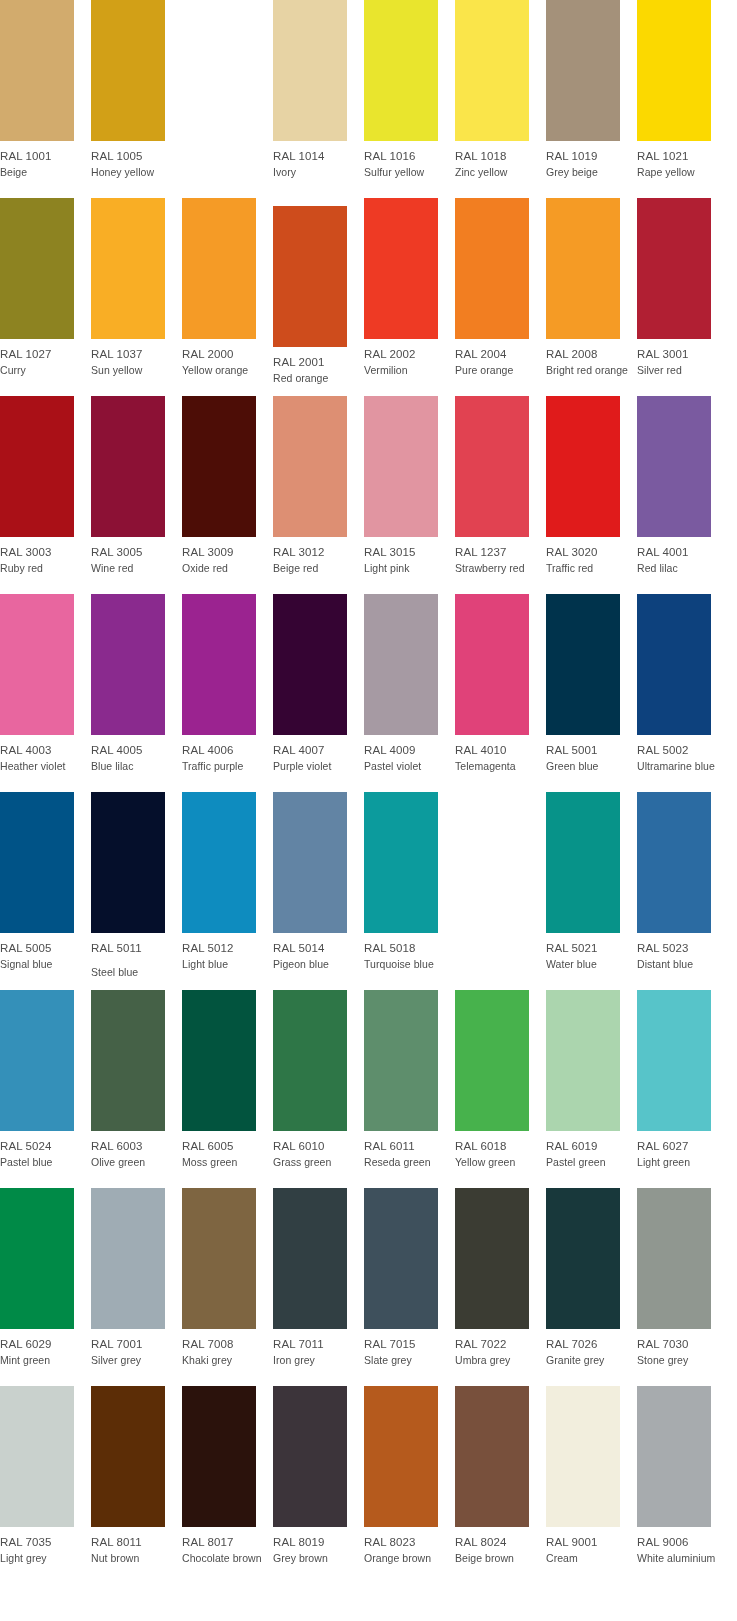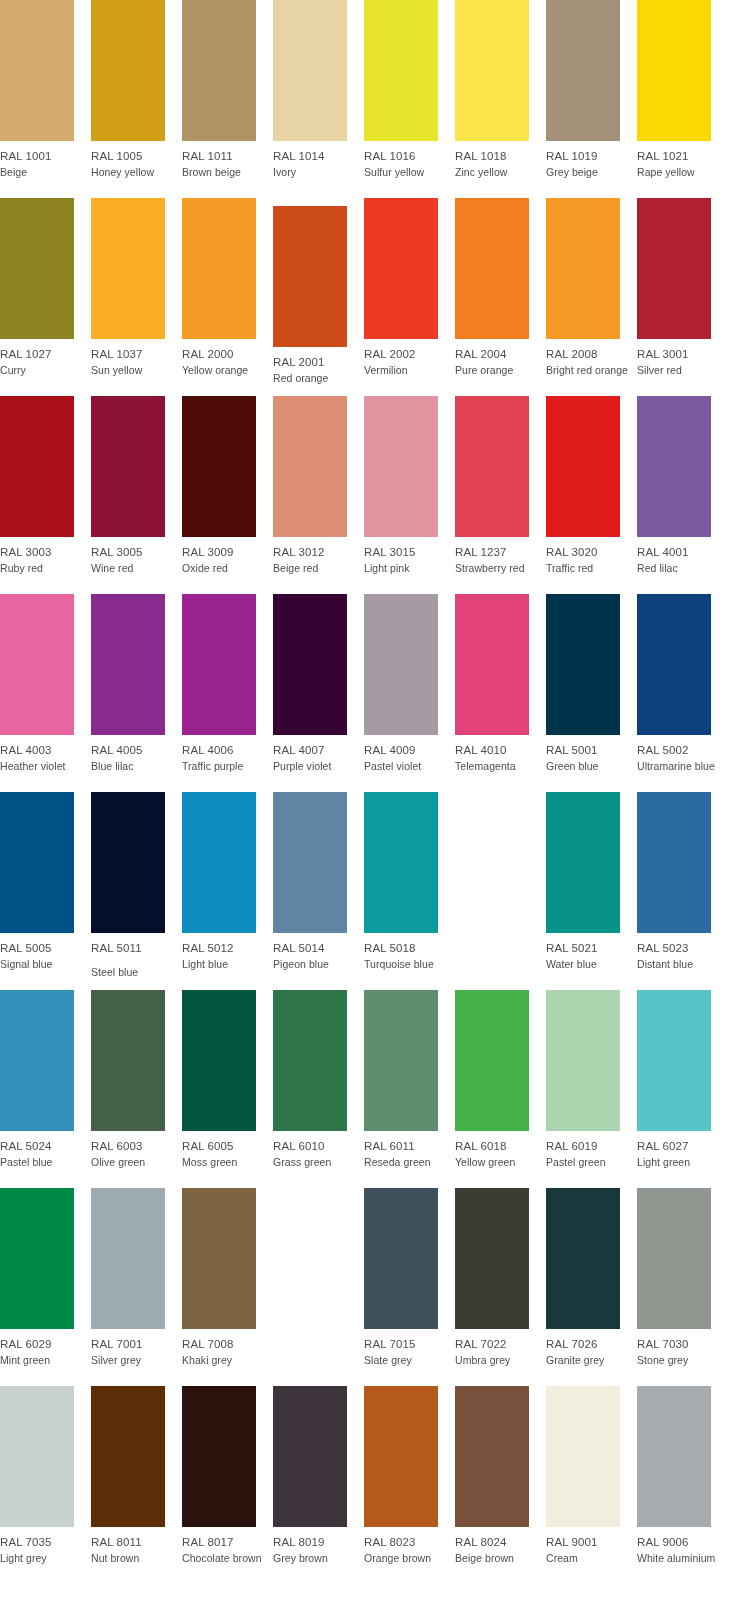--- a/index.html
+++ b/index.html
@@ -74,27 +74,20 @@
           <div class="name" style="color: rgb(77, 77, 77);">Beige</div>
         </div>
       </div>
       <div class="ral-cell" style="left: 91px;">
         <div class="swatch" style="width: 74px; height: 141px; background: rgb(210, 160, 23);"></div>
         <div class="labels">
           <div class="code" style="color: rgb(77, 77, 77);">RAL 1005</div>
           <div class="name" style="color: rgb(77, 77, 77);">Honey yellow</div>
         </div>
       </div>
-      <div class="ral-cell" style="left: 182px;">
-        <div class="swatch" style="width: 74px; height: 141px; background: rgb(177, 147, 100);"></div>
-        <div class="labels">
-          <div class="code" style="color: rgb(77, 77, 77);">RAL 1011</div>
-          <div class="name" style="color: rgb(77, 77, 77);">Brown beige</div>
-        </div>
-      </div>
       <div class="ral-cell" style="left: 273px;">
         <div class="swatch" style="width: 74px; height: 141px; background: rgb(231, 211, 164);"></div>
         <div class="labels">
           <div class="code" style="color: rgb(77, 77, 77);">RAL 1014</div>
           <div class="name" style="color: rgb(77, 77, 77);">Ivory</div>
         </div>
       </div>
       <div class="ral-cell" style="left: 364px;">
         <div class="swatch" style="width: 74px; height: 141px; background: rgb(233, 229, 45);"></div>
         <div class="labels">
@@ -422,20 +415,27 @@
           <div class="name" style="color: rgb(77, 77, 77);">Silver grey</div>
         </div>
       </div>
       <div class="ral-cell" style="left: 182px;">
         <div class="swatch" style="width: 74px; height: 141px; background: rgb(126, 101, 65);"></div>
         <div class="labels">
           <div class="code" style="color: rgb(77, 77, 77);">RAL 7008</div>
           <div class="name" style="color: rgb(77, 77, 77);">Khaki grey</div>
         </div>
       </div>
+      <div class="ral-cell" style="left: 273px;">
+        <div class="swatch" style="width: 74px; height: 141px; background: rgb(49, 63, 67);"></div>
+        <div class="labels">
+          <div class="code" style="color: rgb(77, 77, 77);">RAL 7011</div>
+          <div class="name" style="color: rgb(77, 77, 77);">Iron grey</div>
+        </div>
+      </div>
       <div class="ral-cell" style="left: 364px;">
         <div class="swatch" style="width: 74px; height: 141px; background: rgb(62, 80, 92);"></div>
         <div class="labels">
           <div class="code" style="color: rgb(77, 77, 77);">RAL 7015</div>
           <div class="name" style="color: rgb(77, 77, 77);">Slate grey</div>
         </div>
       </div>
       <div class="ral-cell" style="left: 455px;">
         <div class="swatch" style="width: 74px; height: 141px; background: rgb(59, 60, 51);"></div>
         <div class="labels">

